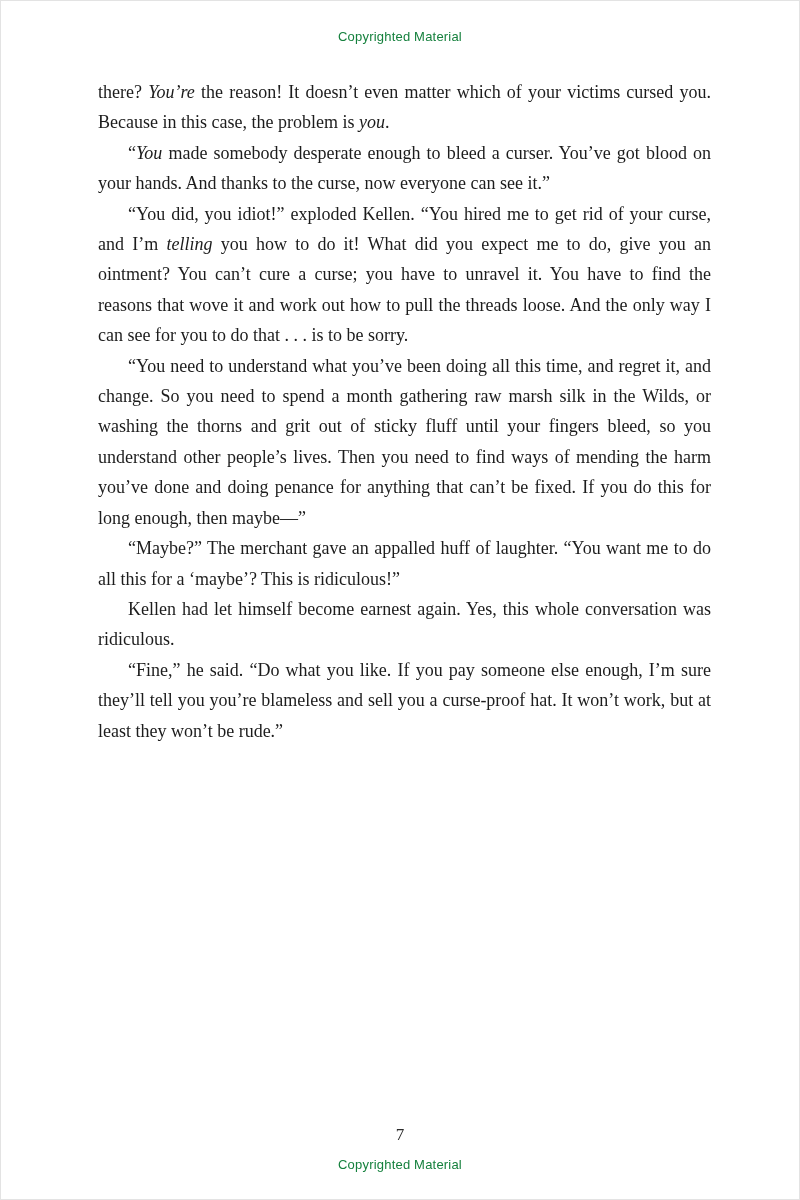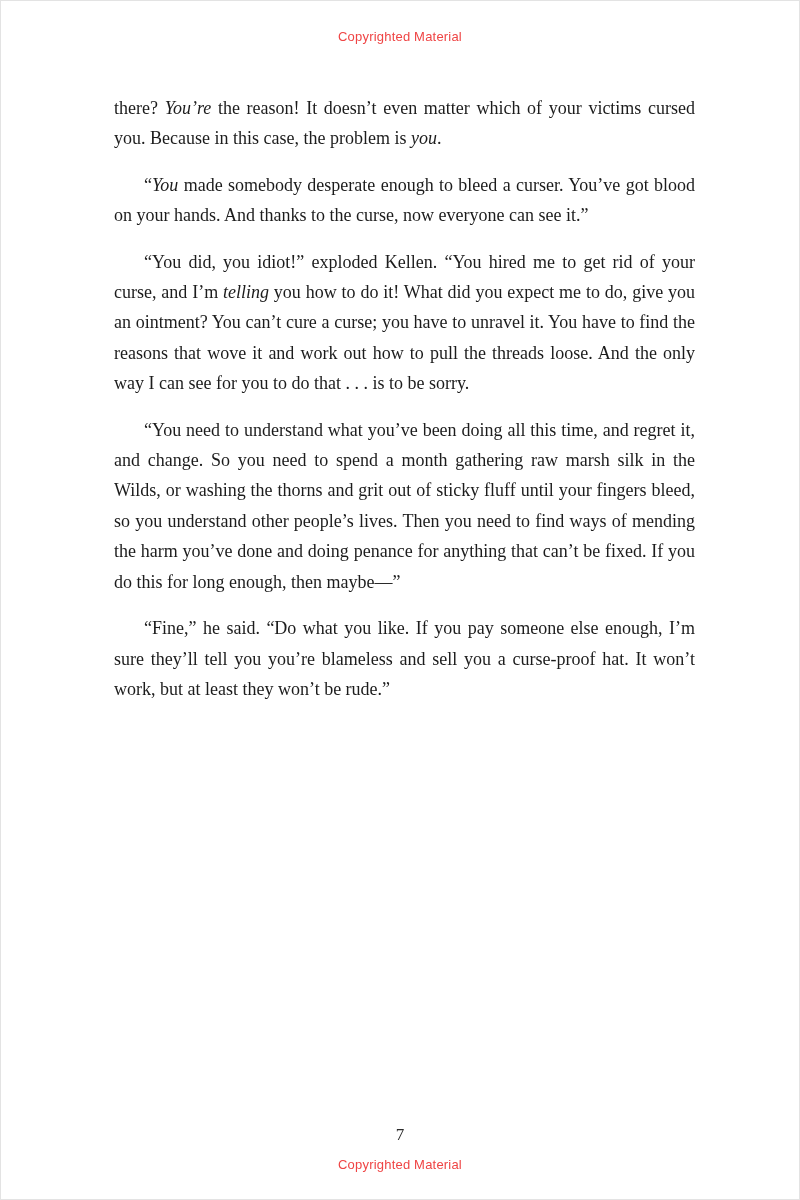--- a/index.html
+++ b/index.html
@@ -17,37 +17,37 @@
     overflow: hidden;
     font-family: "Liberation Serif", "DejaVu Serif", serif;
   }
   .notice {
     position: absolute;
     left: 0;
     width: 100%;
     text-align: center;
     font-family: "Liberation Sans", "DejaVu Sans", sans-serif;
     font-size: 13px;
-    color: #ef4444;
+    color: #15803d;
     letter-spacing: 0.2px;
   }
   .notice.top { top: 28px; }
   .notice.bottom { top: 1156px; }
   .text-block {
     position: absolute;
     top: 76px;
     left: 97px;
     width: 613px;
     font-size: 18px;
     line-height: 30.4px;
     color: #1c1c1c;
     text-align: justify;
   }
   .text-block p {
-    margin: 16px;
+    margin: 0;
     padding: 0;
     text-indent: 30px;
   }
   .text-block p.no-indent {
     text-indent: 0;
   }
   .text-block .italic {
     font-style: italic;
   }
   .page-number {
@@ -65,19 +65,21 @@
 <body>
 
 <div class="page">
   <div class="notice top">Copyrighted Material</div>
 
   <div class="text-block">
       <p class="no-indent"><span>there? </span><span class="italic">You’re</span><span> the reason! It doesn’t even matter which of your victims cursed you. Because in this case, the problem is </span><span class="italic">you</span><span>.</span></p>
       <p><span>“</span><span class="italic">You</span><span> made somebody desperate enough to bleed a curser. You’ve got blood on your hands. And thanks to the curse, now everyone can see it.”</span></p>
       <p><span>“You did, you idiot!” exploded Kellen. “You hired me to get rid of your curse, and I’m </span><span class="italic">telling</span><span> you how to do it! What did you expect me to do, give you an ointment? You can’t cure a curse; you have to unravel it. You have to find the reasons that wove it and work out how to pull the threads loose. And the only way I can see for you to do that&nbsp;.&nbsp;.&nbsp;. is to be sorry.</span></p>
       <p><span>“You need to understand what you’ve been doing all this time, and regret it, and change. So you need to spend a month gathering raw marsh silk in the Wilds, or washing the thorns and grit out of sticky fluff until your fingers bleed, so you understand other people’s lives. Then you need to find ways of mending the harm you’ve done and doing penance for anything that can’t be fixed. If you do this for long enough, then maybe—”</span></p>
+      <p><span>“Maybe?” The merchant gave an appalled huff of laughter. “You want me to do all this for a ‘maybe’? This is ridiculous!”</span></p>
+      <p><span>Kellen had let himself become earnest again. Yes, this whole conversation was ridiculous.</span></p>
       <p><span>“Fine,” he said. “Do what you like. If you pay someone else enough, I’m sure they’ll tell you you’re blameless and sell you a curse-proof hat. It won’t work, but at least they won’t be rude.”</span></p>
     </div>
 
   <div class="page-number">7</div>
 
   <div class="notice bottom">Copyrighted Material</div>
 </div>
 
 </body></html>

